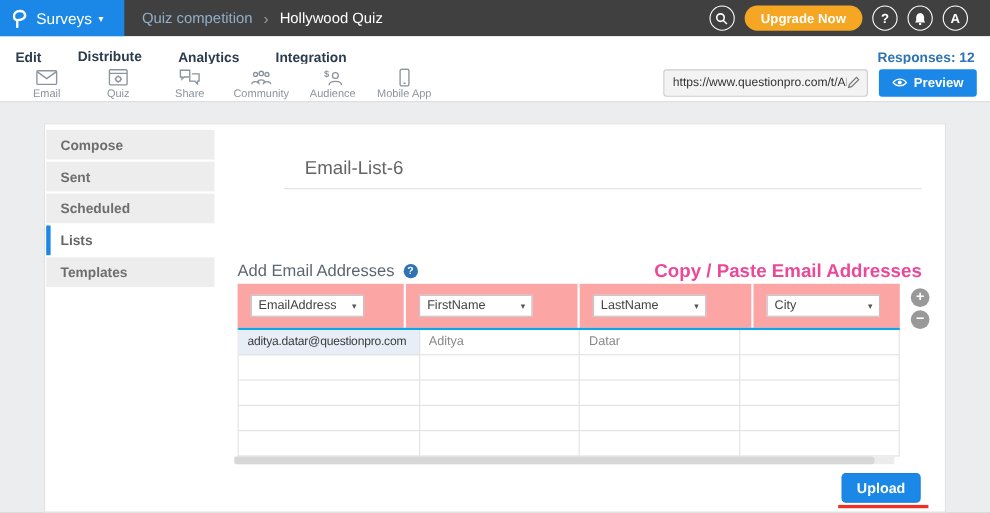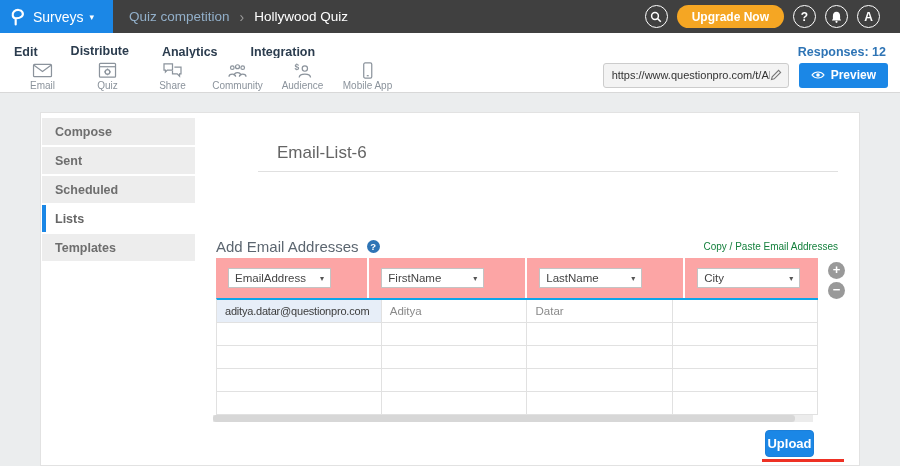--- a/index.html
+++ b/index.html
@@ -71,21 +71,21 @@
          cursor:pointer; white-space:nowrap; }
   .tab.inactive { color:#0e6bb3; }
   .tab.active { background:#0e6bb3; color:#fff; }
 
   .section-row { position:absolute; left:4px; right:0; top:125px; height:17px; display:flex;
                  align-items:center; }
   .section-title { font-size:15px; color:#5c6670; }
   .help-circle { width:13px; height:13px; border-radius:50%; background:#2e74b5; color:#fff;
                  font-size:9.5px; font-weight:bold; display:flex; align-items:center;
                  justify-content:center; margin-left:8px; cursor:pointer; }
-  .copy-link { margin-left:auto; font-size:10px; font-weight:normal; color:#15803d; cursor:pointer; }
+  .copy-link { margin-left:auto; font-size:17px; font-weight:bold; color:#ec4899; cursor:pointer; }
 
   
   .grid-head { position:absolute; left:4px; top:145px; width:602px; height:40px; background:#fca5a5;
                display:flex; }
   .col-head { display:flex; align-items:center; padding-left:12px; border-right:2px solid #fff; }
   .col-head:nth-child(1) { width:165px; }
   .col-head:nth-child(2), .col-head:nth-child(3) { width:170px; }
   .col-head:nth-child(4) { width:143px; border-right:none; }
   .hd-select { width:103px; height:20px; background:#fff; border:1px solid #c3c3c3; display:flex;
                align-items:center; justify-content:space-between; padding:0 6px; font-size:11.5px;
@@ -106,21 +106,21 @@
                align-items:center; padding:0 8px; font-size:11.5px; color:#8a8a8a;
                white-space:nowrap; overflow:hidden; cursor:text; }
   .grid-cell:nth-child(1) { width:165px; }
   .grid-cell:nth-child(2), .grid-cell:nth-child(3) { width:146px; }
   .grid-cell:nth-child(4) { width:145px; }
   .grid-cell.email-cell { background:#e7eef8; color:#3c3c3c; font-size:11px; letter-spacing:-0.2px; }
 
   .hscroll { position:absolute; left:1px; top:302px; width:600px; height:7px; background:#ececec; }
   .hscroll-thumb { width:97%; height:100%; background:#d7d7d7; border-radius:3px; }
 
-  .upload-btn { position:absolute; left:553px; top:317px; width:49px; height:27px; background:#1b87e6;
+  .upload-btn { position:absolute; left:553px; top:317px; width:72px; height:27px; background:#1b87e6;
                 border:1px solid #1b7fd9; border-radius:4px; color:#fff; font-family:inherit;
                 font-size:13px; font-weight:bold; cursor:pointer; }
   .red-underline { position:absolute; left:550px; top:346px; width:82px; height:3px; background:#ee3124; }
 </style>
 </head>
 <body>
 
 <div class="screen">
 
   <header class="topbar">

